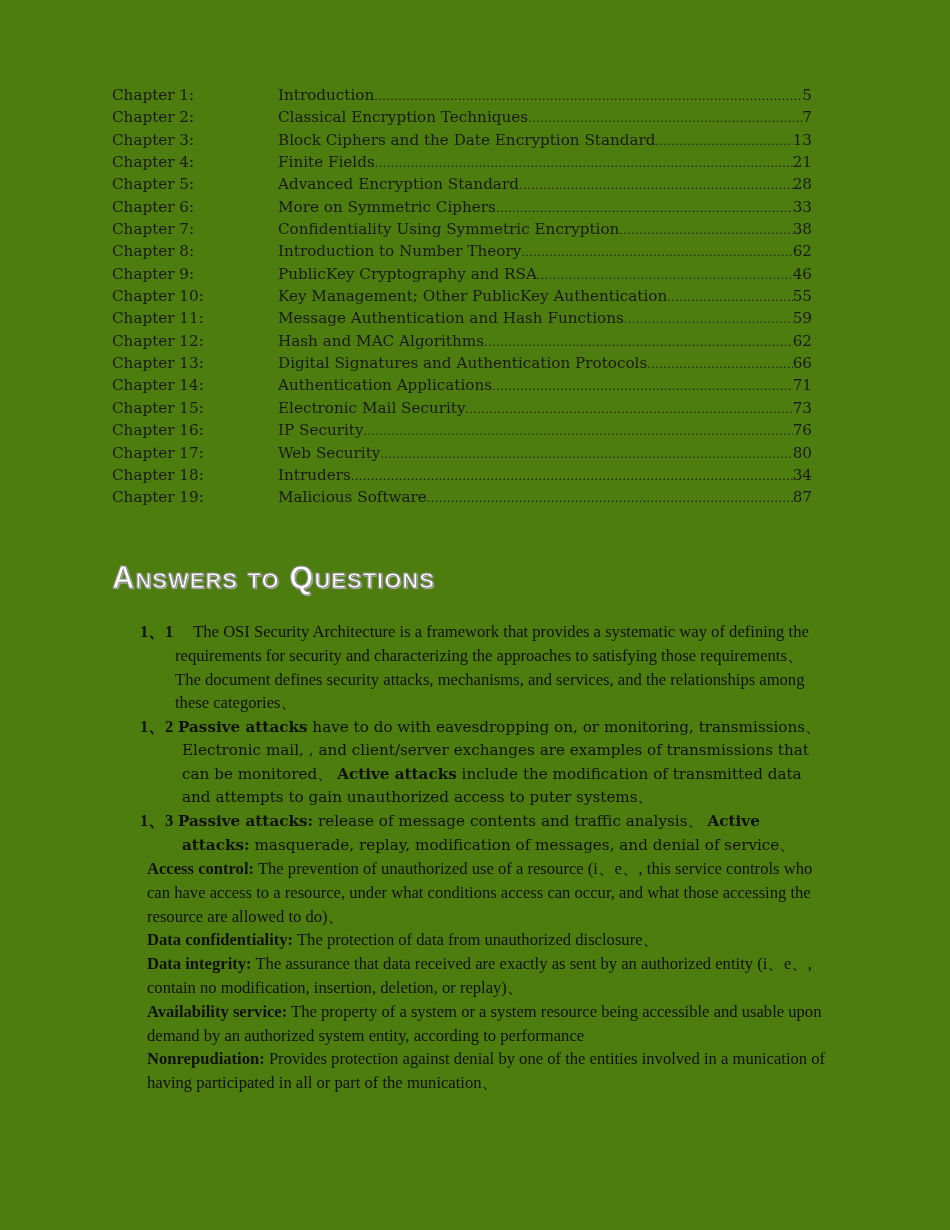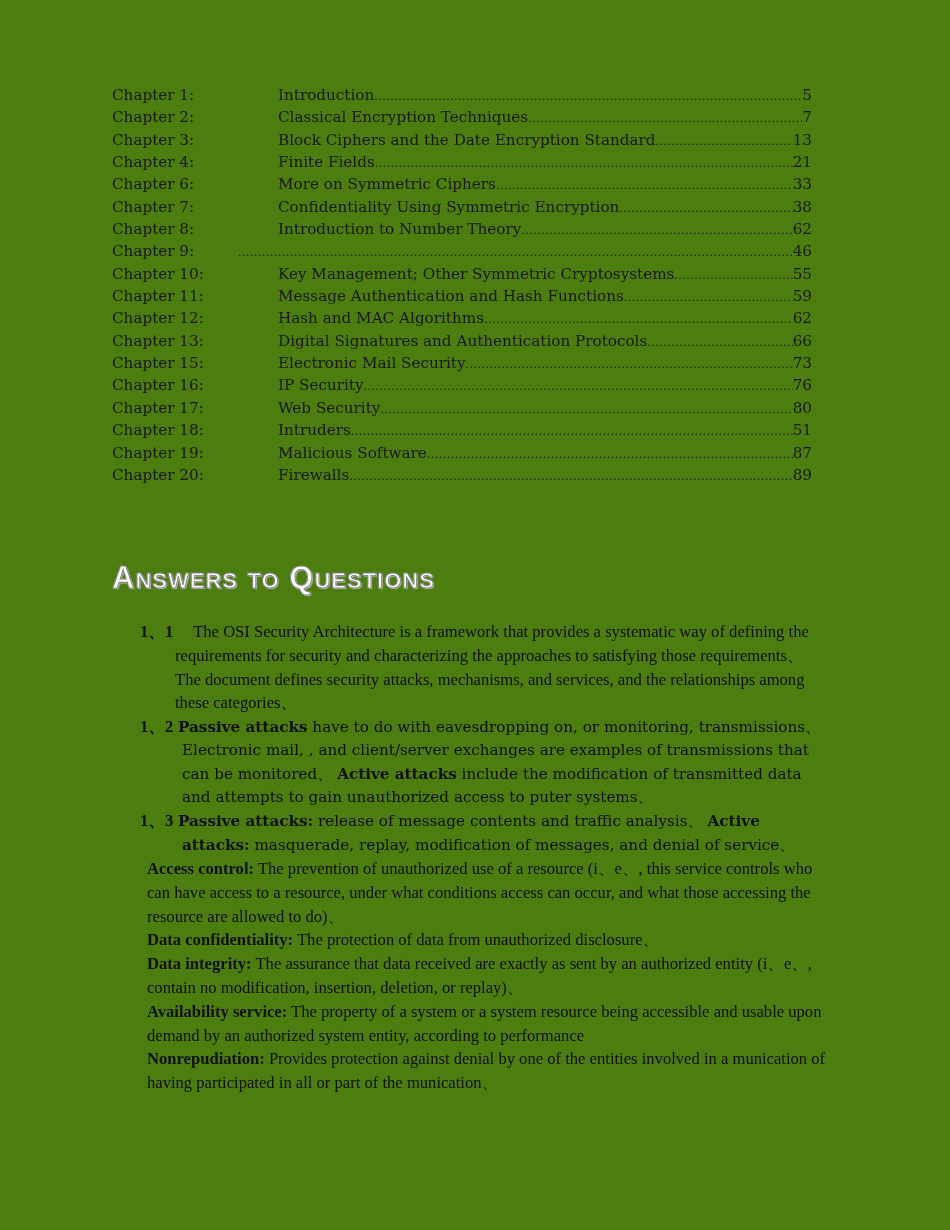--- a/index.html
+++ b/index.html
@@ -54,65 +54,78 @@
         <span class="toc-dots"></span>
         <span class="toc-page">13</span>
       </div>
     <div class="toc-row">
         <span class="toc-chap">Chapter 4:</span>
         <span class="toc-title">Finite Fields</span>
         <span class="toc-dots"></span>
         <span class="toc-page">21</span>
       </div>
     <div class="toc-row">
+        <span class="toc-chap">Chapter 5:</span>
+        <span class="toc-title">Advanced Encryption Standard</span>
+        <span class="toc-dots"></span>
+        <span class="toc-page">28</span>
+      </div>
+    <div class="toc-row">
         <span class="toc-chap">Chapter 6:</span>
         <span class="toc-title">More on Symmetric Ciphers</span>
         <span class="toc-dots"></span>
         <span class="toc-page">33</span>
       </div>
     <div class="toc-row">
         <span class="toc-chap">Chapter 7:</span>
         <span class="toc-title">Confidentiality Using Symmetric Encryption</span>
         <span class="toc-dots"></span>
         <span class="toc-page">38</span>
       </div>
     <div class="toc-row">
         <span class="toc-chap">Chapter 8:</span>
         <span class="toc-title">Introduction to Number Theory</span>
         <span class="toc-dots"></span>
         <span class="toc-page">62</span>
       </div>
     <div class="toc-row">
         <span class="toc-chap">Chapter 9:</span>
+        <span class="toc-title">PublicKey Cryptography and RSA</span>
         <span class="toc-dots"></span>
         <span class="toc-page">46</span>
       </div>
     <div class="toc-row">
         <span class="toc-chap">Chapter 10:</span>
-        <span class="toc-title">Key Management; Other Symmetric Cryptosystems</span>
+        <span class="toc-title">Key Management; Other PublicKey Authentication</span>
         <span class="toc-dots"></span>
         <span class="toc-page">55</span>
       </div>
     <div class="toc-row">
         <span class="toc-chap">Chapter 11:</span>
         <span class="toc-title">Message Authentication and Hash Functions</span>
         <span class="toc-dots"></span>
         <span class="toc-page">59</span>
       </div>
     <div class="toc-row">
         <span class="toc-chap">Chapter 12:</span>
         <span class="toc-title">Hash and MAC Algorithms</span>
         <span class="toc-dots"></span>
         <span class="toc-page">62</span>
       </div>
     <div class="toc-row">
         <span class="toc-chap">Chapter 13:</span>
         <span class="toc-title">Digital Signatures and Authentication Protocols</span>
         <span class="toc-dots"></span>
         <span class="toc-page">66</span>
+      </div>
+    <div class="toc-row">
+        <span class="toc-chap">Chapter 14:</span>
+        <span class="toc-title">Authentication Applications</span>
+        <span class="toc-dots"></span>
+        <span class="toc-page">71</span>
       </div>
     <div class="toc-row">
         <span class="toc-chap">Chapter 15:</span>
         <span class="toc-title">Electronic Mail Security</span>
         <span class="toc-dots"></span>
         <span class="toc-page">73</span>
       </div>
     <div class="toc-row">
         <span class="toc-chap">Chapter 16:</span>
         <span class="toc-title">IP Security</span>
@@ -122,33 +135,27 @@
     <div class="toc-row">
         <span class="toc-chap">Chapter 17:</span>
         <span class="toc-title">Web Security</span>
         <span class="toc-dots"></span>
         <span class="toc-page">80</span>
       </div>
     <div class="toc-row">
         <span class="toc-chap">Chapter 18:</span>
         <span class="toc-title">Intruders</span>
         <span class="toc-dots"></span>
-        <span class="toc-page">51</span>
+        <span class="toc-page">34</span>
       </div>
     <div class="toc-row">
         <span class="toc-chap">Chapter 19:</span>
         <span class="toc-title">Malicious Software</span>
         <span class="toc-dots"></span>
         <span class="toc-page">87</span>
-      </div>
-    <div class="toc-row">
-        <span class="toc-chap">Chapter 20:</span>
-        <span class="toc-title">Firewalls</span>
-        <span class="toc-dots"></span>
-        <span class="toc-page">89</span>
       </div>
   </div>
 
   <div class="heading">Answers to Questions</div>
 
   <div class="answers">
 
     <div class="q tr indent1"><span class="q-num">1、1</span><span class="q-gap"></span><span>The OSI Security Architecture is a framework that provides a systematic way of defining the requirements for security and characterizing the approaches to satisfying those requirements、 The document defines security attacks, mechanisms, and services, and the relationships among these categories、</span></div>
 
     <div class="q pal indent2"><b class="q-num tr">1、2</b> <b>Passive attacks</b><span> have to do with eavesdropping on, or monitoring, transmissions、 Electronic mail, , and client/server exchanges are examples of transmissions that can be monitored、 </span><b>Active attacks</b><span> include the modification of transmitted data and attempts to gain unauthorized access to puter systems、</span></div>

